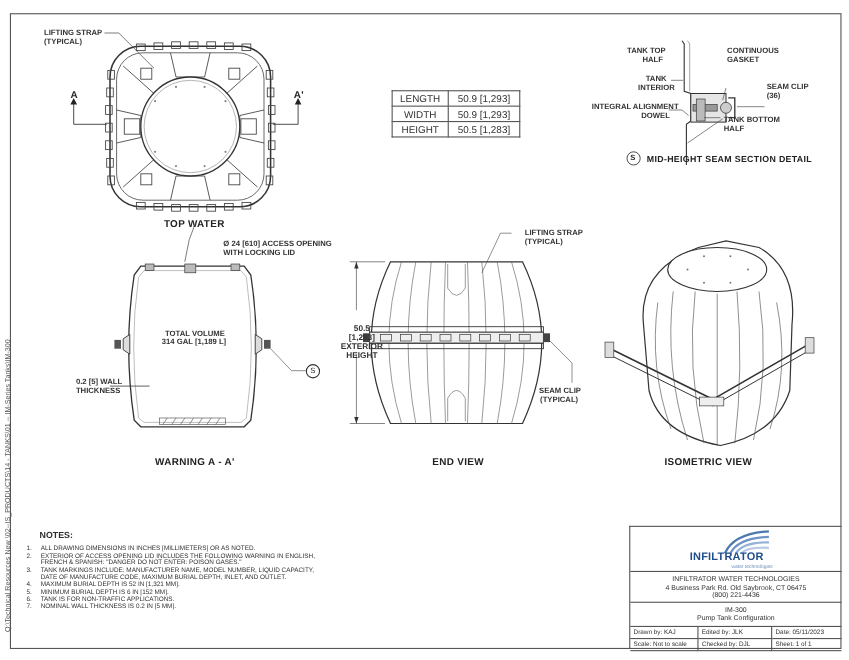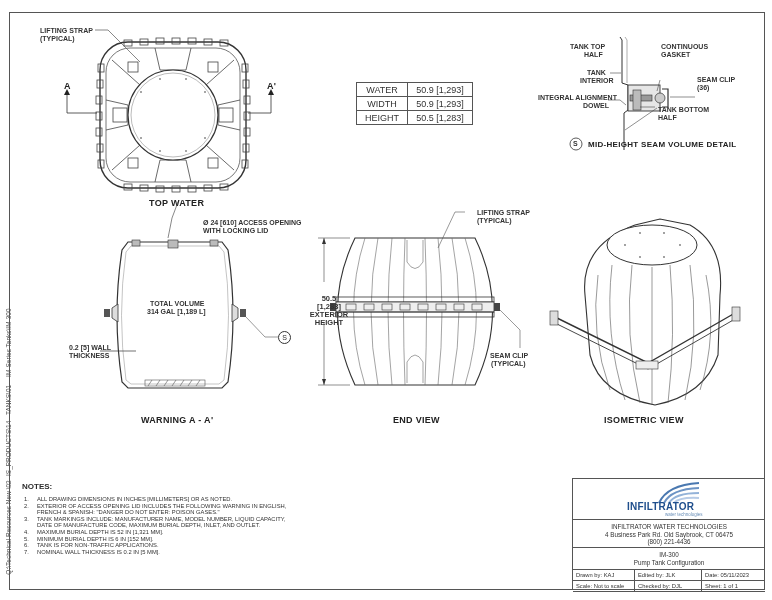--- a/index.html
+++ b/index.html
@@ -6,21 +6,21 @@
   body { width:772px; height:600px; position:relative; overflow:hidden; font-family:"Liberation Sans", sans-serif; color:#2b2b2b; }
   .frame { position:absolute; left:9px; top:12px; width:756px; height:578px; border:1px solid #555; box-sizing:border-box; }
   .abs { position:absolute; }
   .lbl { position:absolute; font-size:7px; line-height:8px; color:#333; text-transform:uppercase; white-space:nowrap;font-weight:bold; }
   .view-title { position:absolute; font-size:9px; font-weight:bold; color:#222; letter-spacing:0.3px; white-space:nowrap; }
   svg { position:absolute; overflow:visible; }
   .tbl { position:absolute; left:356px; top:82px; width:117px; border-collapse:collapse; font-size:9px; color:#333; }
   .tbl td { border:1px solid #555; text-align:center; padding:0; height:13px; }
   .tbl .head td { height:16px; font-size:10px; }
   .path-text { position:absolute; left:-142px; top:438px; width:300px; transform:rotate(-90deg); font-size:6.5px; color:#555; white-space:nowrap; text-align:center; }
-  .notes-title { position:absolute; left:22px; top:482px; font-size:8px; font-weight:bold; }
+  .notes-title { position:absolute; left:36px; top:482px; font-size:8px; font-weight:bold; }
   .notes { position:absolute; left:24px; top:496px; font-size:5.8px; line-height:6.6px; color:#333; text-transform:uppercase; }
   .notes .row { display:flex; }
   .notes .num { width:13px; flex:none; }
   .tb { position:absolute; left:572px; top:478px; width:193px; height:112px; border-left:1px solid #555; border-top:1px solid #555; box-sizing:border-box; }
   .tb-logo { height:40px; border-bottom:1px solid #555; position:relative;text-align:center; }
   .tb-company { height:28px; border-bottom:1px solid #555; text-align:center; font-size:6.3px; line-height:7.5px; color:#333; padding-top:3px; box-sizing:border-box; }
   .tb-doc { height:22px; border-bottom:1px solid #555; text-align:center; font-size:6.3px; line-height:7.5px; color:#333; padding-top:3px; box-sizing:border-box; }
   .tb-grid { display:grid; grid-template-columns:62px 67px 1fr; font-size:5.8px; color:#333; }
   .tb-grid div { border-right:1px solid #555; border-bottom:1px solid #555; height:10px; line-height:10px; padding-left:3px; white-space:nowrap; }
   .tb-grid div:nth-child(3n) { border-right:none; }
@@ -98,21 +98,21 @@
     <polygon points="268,95 274,95 271,89" fill="#222"></polygon>
   </svg>
   <div class="view-title" style="left:64px;top:81px;font-size:9px;">A</div>
   <div class="view-title" style="left:267px;top:81px;font-size:9px;">A'</div>
   <div class="view-title" style="left:149px;top:198px;">TOP WATER</div>
 </div>
 
 <table class="tbl">
   <tbody>
   <tr>
-        <td style="width:50px">WATER</td>
+        <td style="width:50px">LENGTH</td>
         <td>50.9 [1,293]</td>
       </tr>
   <tr>
         <td>WIDTH</td>
         <td>50.9 [1,293]</td>
       </tr>
   <tr>
         <td>HEIGHT</td>
         <td>50.5 [1,283]</td>
       </tr>
@@ -142,21 +142,21 @@
   <div class="lbl" style="left:580px;top:77px;">INTERIOR</div>
   <div class="lbl" style="left:538px;top:94px;">INTEGRAL ALIGNMENT</div>
   <div class="lbl" style="left:583px;top:102px;">DOWEL</div>
   <div class="lbl" style="left:661px;top:43px;">CONTINUOUS</div>
   <div class="lbl" style="left:661px;top:51px;">GASKET</div>
   <div class="lbl" style="left:697px;top:76px;">SEAM CLIP</div>
   <div class="lbl" style="left:697px;top:84px;">(36)</div>
   <div class="lbl" style="left:658px;top:106px;">TANK BOTTOM</div>
   <div class="lbl" style="left:658px;top:114px;">HALF</div>
   <div class="lbl" style="left:573px;top:140px;font-size:7px;">S</div>
-  <div class="view-title" style="left:588px;top:140px;font-size:8px;">MID-HEIGHT SEAM VOLUME DETAIL</div>
+  <div class="view-title" style="left:588px;top:140px;font-size:8px;">MID-HEIGHT SEAM SECTION DETAIL</div>
 </div>
 
 <div>
   <svg width="260" height="220" style="left:0;top:200px;">
     <polyline points="178,2 172,18 168,38" fill="none" stroke="#555" stroke-width="0.7"></polyline>
     <path d="M128,42 L222,42 L228,50 Q238,115 228,182 L222,188 L128,188 L122,182 Q112,115 122,50 Z" fill="none" stroke="#333" stroke-width="1.2"></path>
     <path d="M131,46 L219,46 L224,52 Q233,115 224,180 L219,184 L131,184 L126,180 Q117,115 126,52 Z" fill="none" stroke="#888" stroke-width="0.5"></path>
     <rect x="132" y="40" width="8" height="6" fill="#bbb" stroke="#333" stroke-width="0.6"></rect>
     <rect x="168" y="40" width="10" height="8" fill="#bbb" stroke="#333" stroke-width="0.6"></rect>
     <rect x="210" y="40" width="8" height="6" fill="#bbb" stroke="#333" stroke-width="0.6"></rect>

